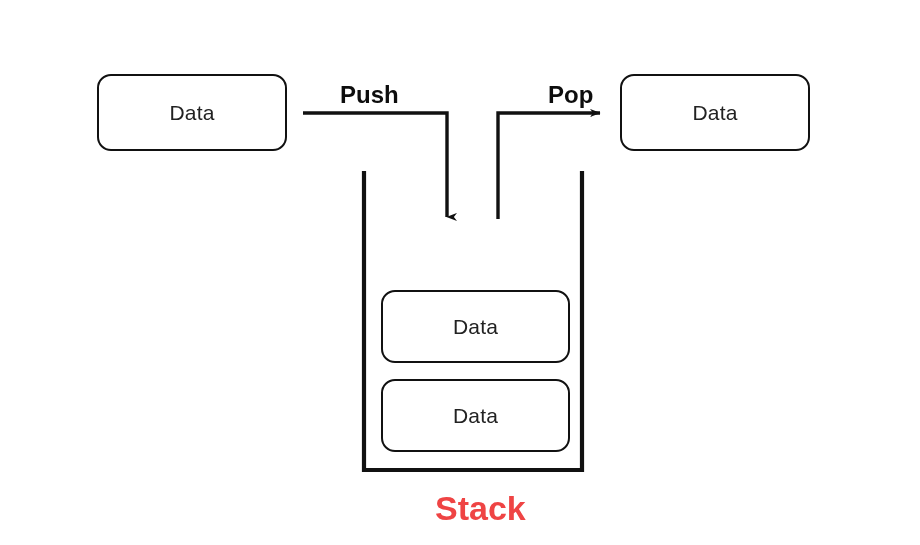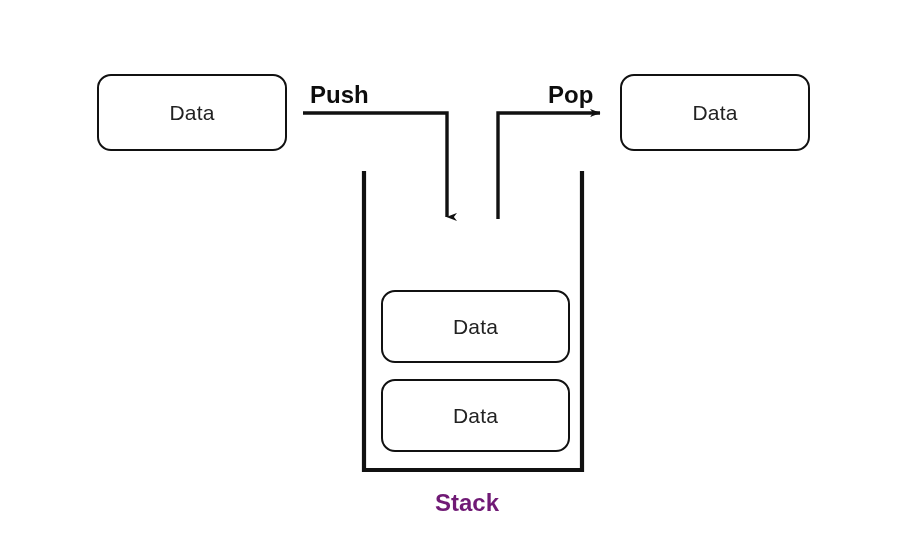--- a/index.html
+++ b/index.html
@@ -59,23 +59,23 @@
     font-size: 24px;
     font-weight: bold;
     color: #0d0d0d;
     line-height: 1;
     white-space: nowrap;
     user-select: none;
   }
   .caption-label {
     position: absolute;
     font-family: "Liberation Sans", sans-serif;
-    font-size: 24px;
+    font-size: 34px;
     font-weight: bold;
-    color: #701a75;
+    color: #ef4444;
     line-height: 1;
     white-space: nowrap;
     user-select: none;
   }
 </style>
 </head>
 <body>
 
 <div id="canvas">
 
@@ -97,21 +97,21 @@
   </svg>
 
   <div class="node-box" style="left:97px; top:74px; width:190px; height:77px;">
     <span class="node-label">Data</span>
   </div>
 
   <div class="node-box" style="left:620px; top:74px; width:190px; height:77px;">
     <span class="node-label">Data</span>
   </div>
 
-  <span class="edge-label" style="left:310px; top:83px;">Push</span>
+  <span class="edge-label" style="left:340px; top:83px;">Push</span>
 
   <span class="edge-label" style="left:548px; top:83px;">Pop</span>
 
   <div class="stack-item" style="left:381px; top:290px; width:189px; height:73px;">
     <span class="node-label">Data</span>
   </div>
 
   <div class="stack-item" style="left:381px; top:379px; width:189px; height:73px;">
     <span class="node-label">Data</span>
   </div>

